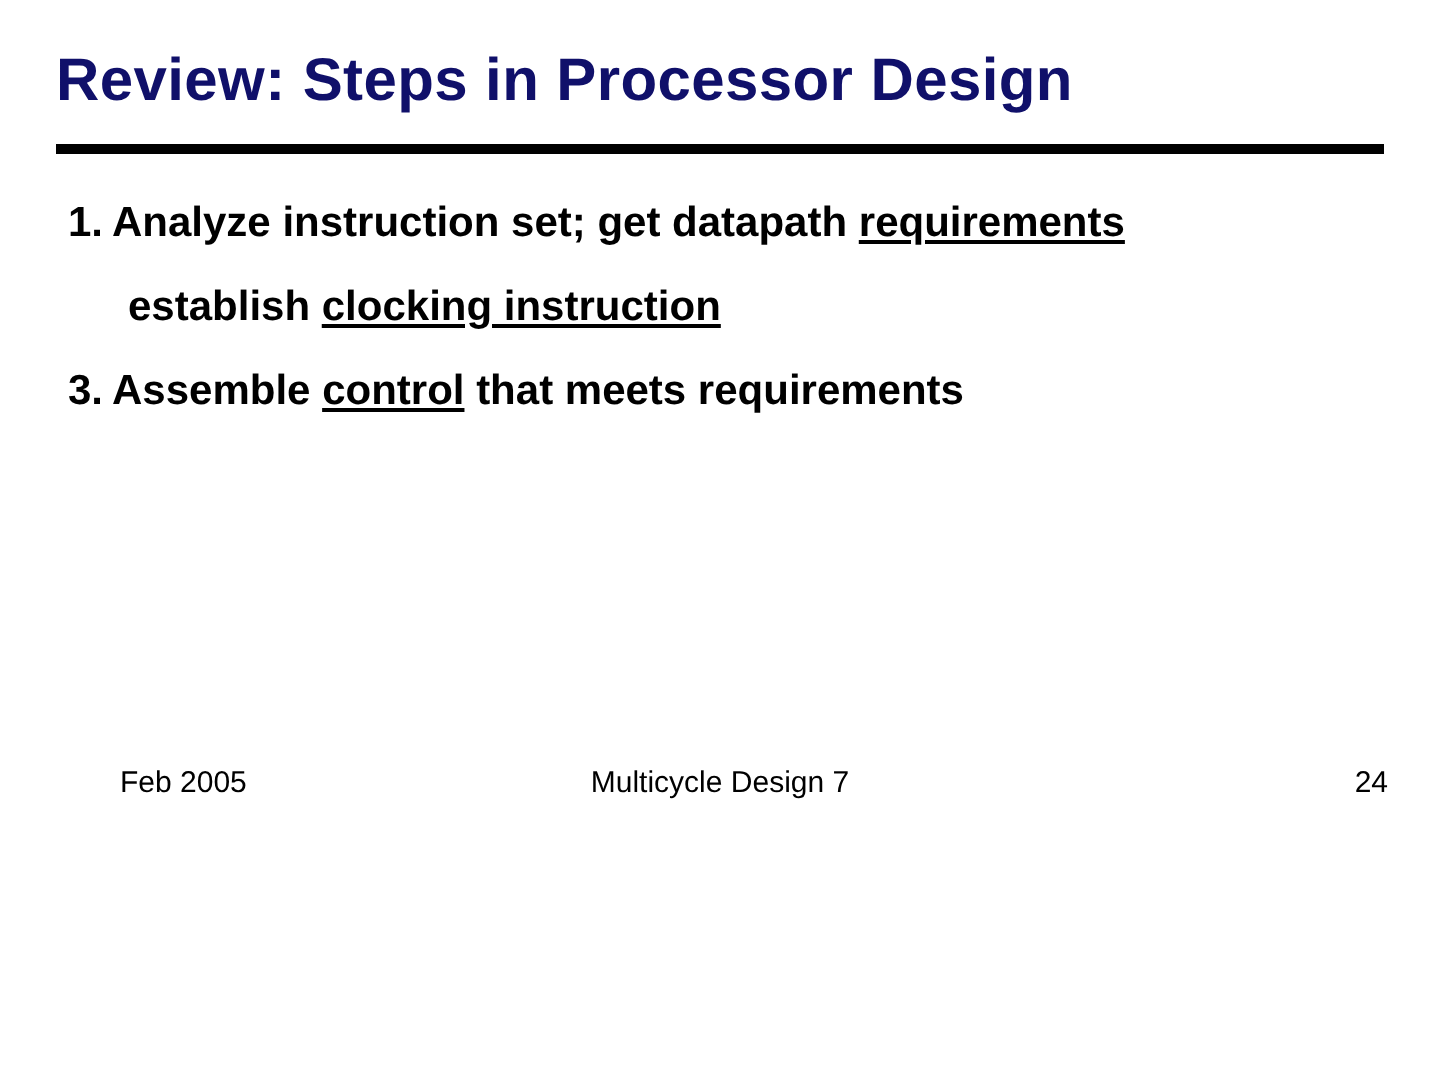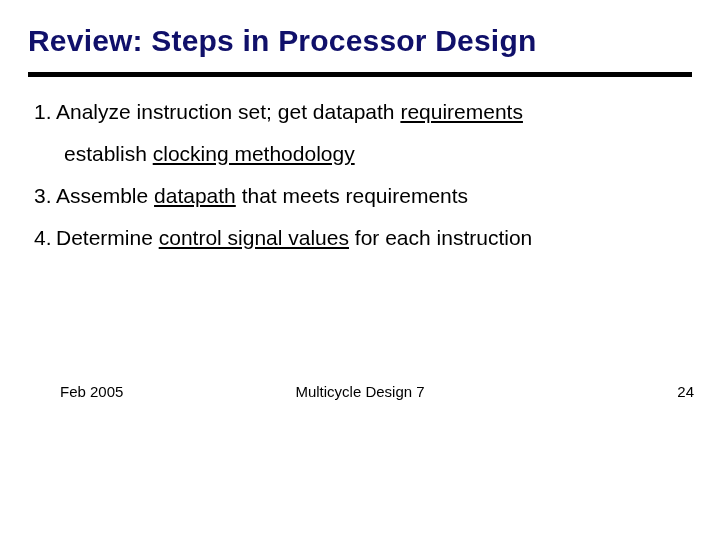--- a/index.html
+++ b/index.html
@@ -1,37 +1,36 @@
 <!DOCTYPE html>
 <html><head>
 <meta charset="utf-8">
 <style>
   * { margin: 0; padding: 0; box-sizing: border-box; }
   html, body { width: 720px; height: 540px; background: #fff; font-family: Arial, Helvetica, sans-serif; }
   .slide { position: relative; width: 720px; height: 432px; padding: 24px 28px 0 28px; }
   .title { color: #10106a; font-size: 30px; font-weight: bold; margin-bottom: 14px; letter-spacing: 0.2px; }
   .rule { border: none; border-top: 5px solid #000; margin: 0 0 22px 0; }
   .list { list-style: none; padding-left: 6px; }
-  .list li { font-size: 21px; font-weight: normal; color: #000; line-height: 1.28; margin-bottom: 2px; margin-top: 15px; }
+  .list li { font-size: 21px; font-weight: bold; color: #000; line-height: 1.28; margin-bottom: 2px; margin-top: 15px; }
   .num { display: inline-block; min-width: 22px; }
   .u { text-decoration: underline; }
   .cont { padding-left: 30px; }
   .footer { position: absolute; bottom: 32px; left: 0; width: 720px; display: flex; justify-content: space-between; align-items: baseline; padding: 0 26px 0 60px; font-size: 15px; color: #000; }
   .footer .center { position: absolute; left: 50%; transform: translateX(-50%); }
 </style>
 </head>
 <body>
 
 <div class="slide">
   <h1 class="title">Review: Steps in Processor Design</h1>
   <hr class="rule">
   <ol class="list" id="steps">
       <li><span class="num">1. </span>Analyze instruction set; get datapath <span class="u">requirements</span></li>
-      <li class="cont">establish <span class="u">clocking methodology</span></li>
-      <li><span class="num">3. </span>Assemble <span class="u">datapath</span> that meets requirements</li>
-      <li><span class="num">4. </span>Determine <span class="u">control signal values</span> for each instruction</li>
+      <li class="cont">establish <span class="u">clocking instruction</span></li>
+      <li><span class="num">3. </span>Assemble <span class="u">control</span> that meets requirements</li>
     </ol>
   <div class="footer">
     <span>Feb 2005</span>
     <span class="center">Multicycle Design 7</span>
     <span>24</span>
   </div>
 </div>
 
 </body></html>

